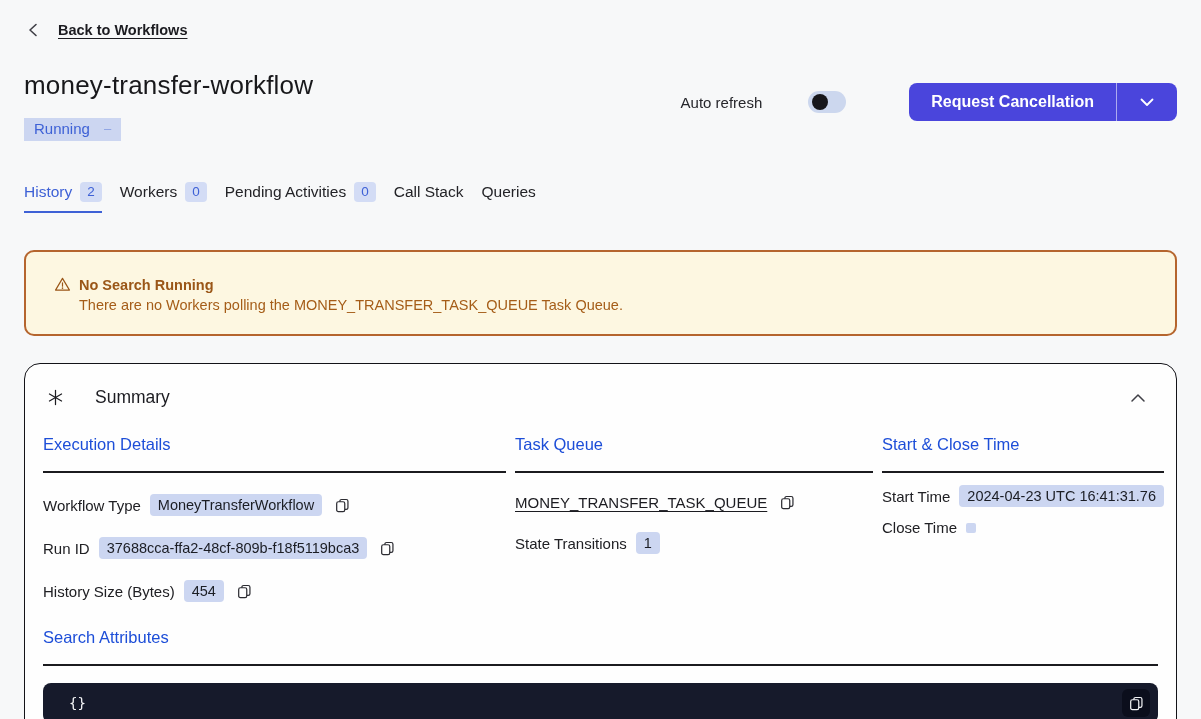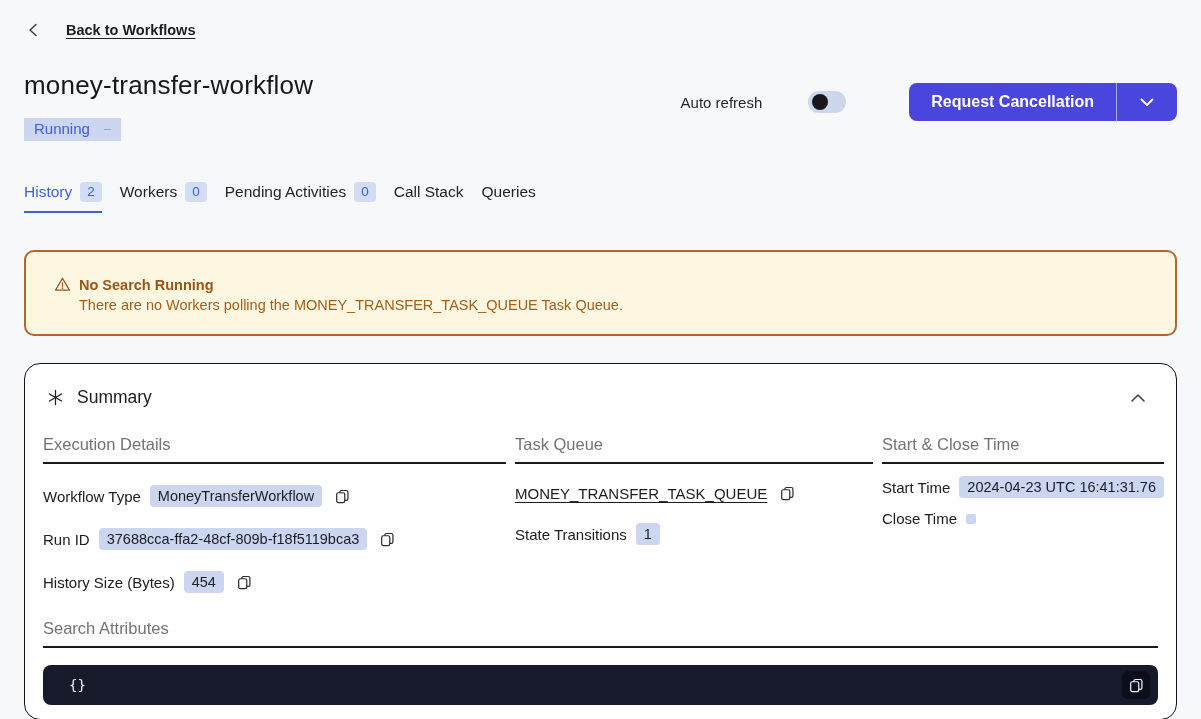--- a/index.html
+++ b/index.html
@@ -4,21 +4,21 @@
 <style>
   * { margin:0; padding:0; box-sizing:border-box; }
   html,body { background:#eef0f2; }
   body { font-family:"Liberation Sans", sans-serif; color:#1c1c21; }
   .page {
     width:1201px; height:719px; background:#f7f8f9; overflow:hidden; position:relative;
   }
 
   
   .back-link {
-    display:inline-flex; align-items:center; gap:28px;
+    display:inline-flex; align-items:center; gap:20px;
     margin:22px 0 0 28px; font-size:14.5px; font-weight:600;
     color:#1c1c21; text-decoration:underline; text-underline-offset:3px; cursor:pointer;
   }
   .back-link svg { flex:0 0 auto; }
 
   
   .header-row { display:flex; justify-content:space-between; align-items:flex-start; padding:0 24px; margin-top:29px; }
   h1.title { font-size:26px; font-weight:500; letter-spacing:0.2px; color:#18181b; }
   .status-badge {
     display:inline-flex; align-items:center; margin-top:17px;
@@ -68,31 +68,31 @@
   }
   .banner-title-row { display:flex; align-items:center; gap:8px; }
   .banner-title { font-size:14.5px; font-weight:700; color:#9a5617; }
   .banner-message { margin:4px 0 0 25px; font-size:14.5px; color:#a55d18; }
 
   
   .card {
     margin:27px 24px 0; background:#fefefe; border:1px solid #131318;
     border-radius:16px; padding-bottom:14px;
   }
-  .card-header { display:flex; align-items:center; gap:13px; padding:23px 26px 0 22px; }
+  .card-header { display:flex; align-items:center; gap:31px; padding:23px 26px 0 22px; }
   .card-title { font-size:17.5px; font-weight:500; color:#1c1c21; }
   .collapse-btn { margin-left:auto; background:none; border:none; cursor:pointer; display:flex; padding:4px; }
 
   .columns {
     display:grid; grid-template-columns:463px 358px 1fr; column-gap:9px;
     padding:0 18px; margin-top:27px;
   }
   h3.section-heading {
-    font-size:16.5px; font-weight:400; color:#737373;
-    padding-bottom:8px; border-bottom:2px solid #1b1b1f;
+    font-size:16.5px; font-weight:400; color:#1d4ed8;
+    padding-bottom:17px; border-bottom:2px solid #1b1b1f;
   }
   .detail-row { display:flex; align-items:center; gap:9px; margin-top:21px; }
   .detail-row.tight { margin-top:12px; }
   .lbl { font-size:15px; color:#202024; white-space:nowrap; }
   .badge {
     background:#ccd6f1; color:#1b1d24; font-size:14.5px;
     padding:3px 8px; border-radius:4px; white-space:nowrap;
   }
   .badge-empty { width:10px; height:10px; padding:0; border-radius:2px; background:#ccd6f1; }
   .copy-btn { background:none; border:none; padding:0; cursor:pointer; display:flex; margin-left:4px; }

